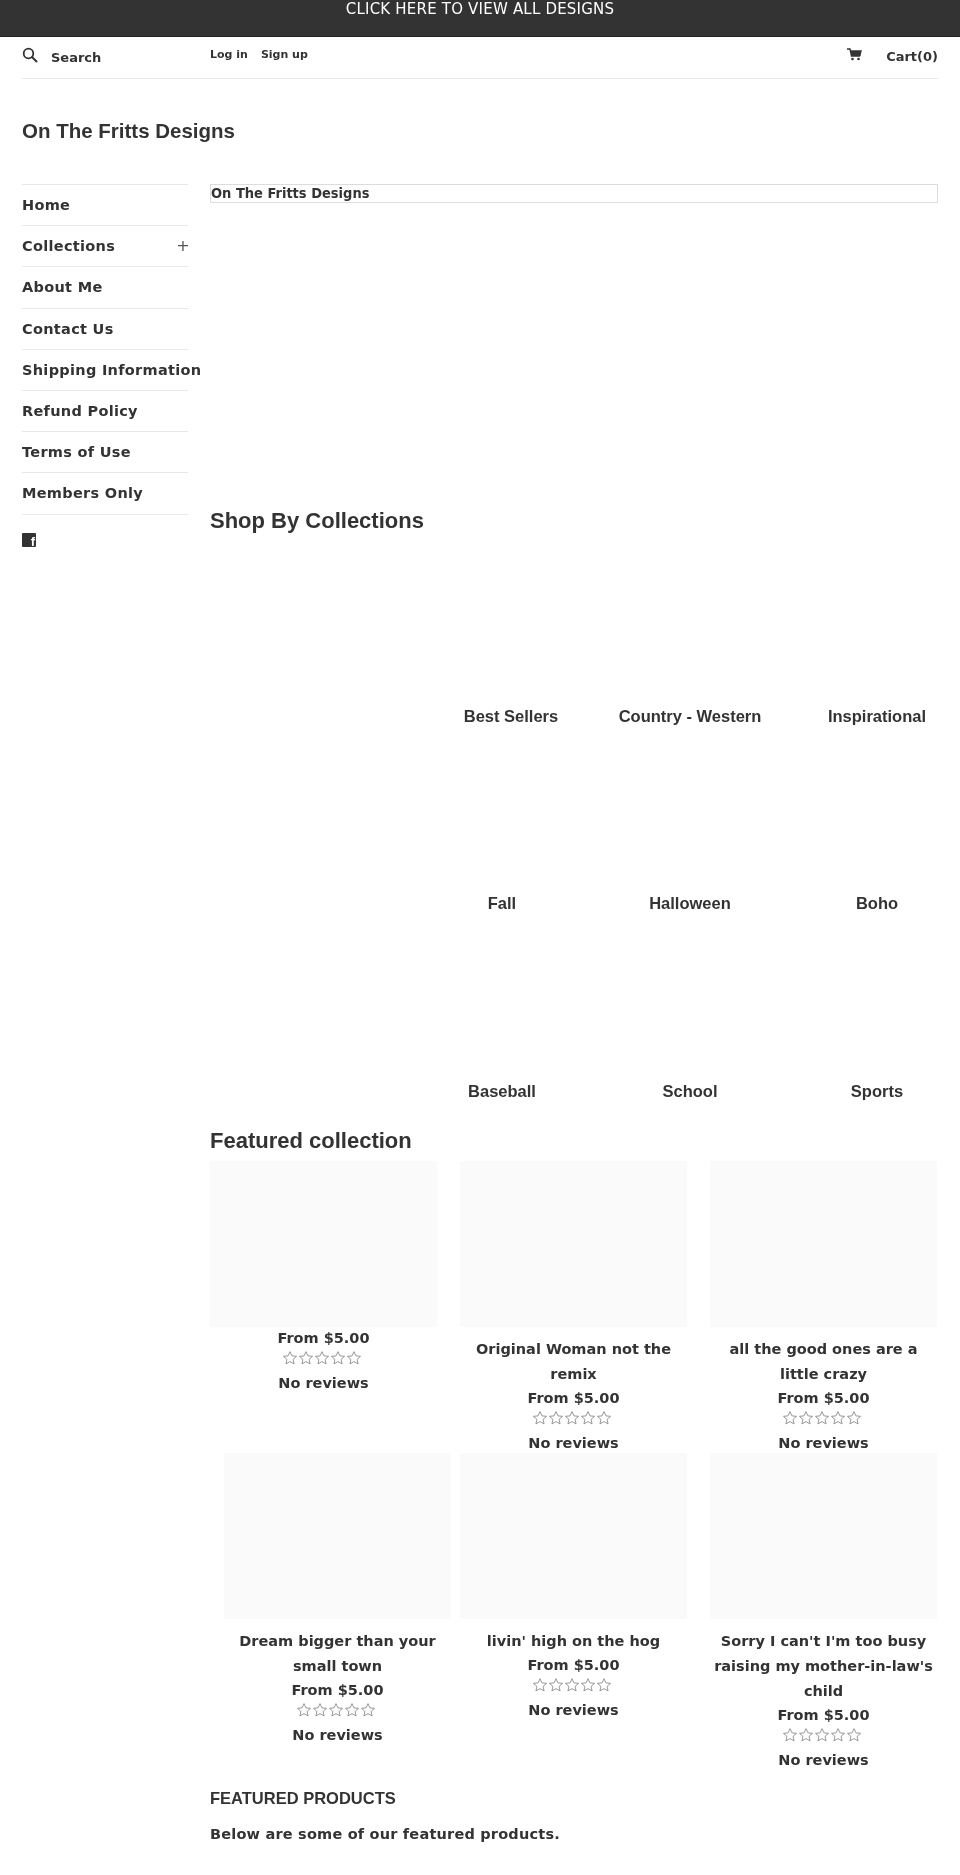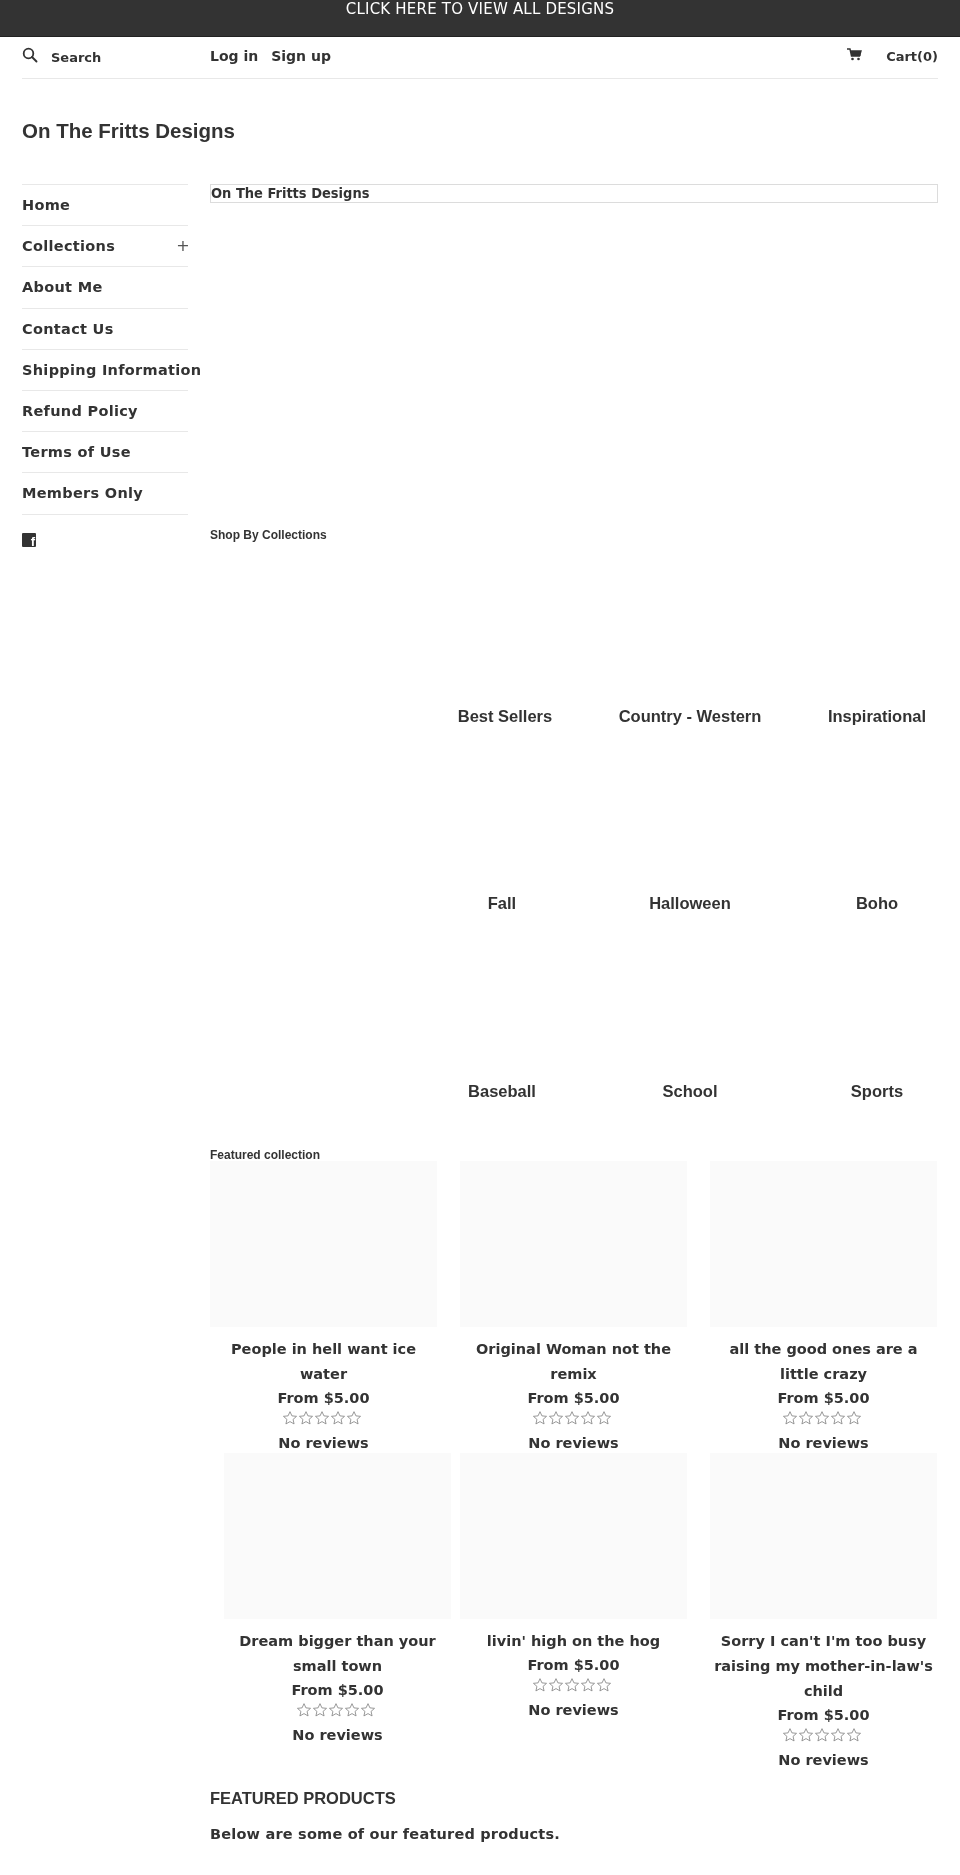--- a/index.html
+++ b/index.html
@@ -7,36 +7,36 @@
   body { position: relative; font-family: "DejaVu Sans", sans-serif; }
 
   .announce { position: absolute; left: 0; top: 0; width: 960px; height: 37px; background: #333; border-bottom: 1px solid #222;
     display: flex; align-items: flex-start; justify-content: center; color: #fff; font-family: "DejaVu Sans", sans-serif; font-size: 15px; letter-spacing: 0.2px; cursor: pointer; }
 
   .header { position: absolute; left: 22px; top: 38px; width: 916px; height: 41px; border-bottom: 1px solid #e8e8e8; }
   .search { position: absolute; left: 0; top: 8px; display: flex; align-items: center; height: 22px; }
   .search svg { width: 16px; height: 16px; }
   .search input { border: none; outline: none; margin-left: 13px; width: 140px; font-family: "DejaVu Sans", sans-serif; font-size: 13px; font-weight: bold; color: #c2410c; background: transparent; }
   .search input::placeholder { color: #333; }
-  .account { position: absolute; left: 188px; top: 10px; display: flex; gap: 13px; font-size: 14px; font-weight: bold; }
+  .account { position: absolute; left: 188px; top: 10px; display: flex; gap: 13px; font-size: 11px; font-weight: bold; }
   .account a { color: #333; text-decoration: none; }
   .cart { position: absolute; right: 0; top: 10px; display: flex; align-items: center; gap: 24px; font-size: 13px; font-weight: bold; color: #333; }
   .cart svg { width: 15px; height: 13px; }
 
   .logo { position: absolute; left: 22px; top: 119px; font-family: "Liberation Sans", sans-serif; font-size: 20.5px; font-weight: bold; color: #333; }
 
   .sidebar { position: absolute; left: 22px; top: 184px; width: 166px; border-top: 1px solid #e8e8e8; }
   .sidebar .item { position: relative; height: 41.2px; border-bottom: 1px solid #e8e8e8; display: flex; align-items: center; font-size: 14.5px; font-weight: bold; color: #333; white-space: nowrap; cursor: pointer; letter-spacing: 0.3px; }
   .sidebar .item .plus { position: absolute; right: -2px; top: 10px; font-weight: normal; font-size: 16px; color: #555; }
   .social { position: absolute; left: 22px; top: 533px; width: 14px; height: 14px; background: #333; border-radius: 1px; }
   .social span { position: absolute; right: 1px; bottom: -1px; color: #fff; font-family: "Liberation Sans", sans-serif; font-weight: bold; font-size: 13px; line-height: 13px; }
 
   .hero { position: absolute; left: 210px; top: 184px; width: 728px; height: 19px; border: 1px solid #dcdcdc; font-family: "DejaVu Sans Condensed", "DejaVu Sans", sans-serif; font-size: 14.5px; font-weight: bold; color: #333; line-height: 17px; padding-left: 0; }
 
-  .section-title { position: absolute; left: 210px; font-family: "Liberation Sans", sans-serif; font-size: 12px; font-weight: bold; color: #333; margin-top: 20px; }
+  .section-title { position: absolute; left: 210px; font-family: "Liberation Sans", sans-serif; font-size: 22px; font-weight: bold; color: #333; }
 
   .coll-grid { position: absolute; left: 210px; width: 728px; }
   .coll-label { position: absolute; width: 182px; text-align: center; font-family: "Liberation Sans", sans-serif; font-size: 16.5px; font-weight: bold; color: #333; cursor: pointer; }
 
   .product { position: absolute; width: 227px; text-align: center; cursor: pointer; }
   .product .img { width: 227px; height: 166px; background: #fafafa; }
   .product .title { margin-top: 10px; font-family: "DejaVu Sans", sans-serif; font-size: 14.5px; font-weight: bold; line-height: 25px; color: #333; padding: 0 2px; }
   .product .price { font-size: 14.5px; font-weight: bold; line-height: 23px; color: #333; }
   .product .rating { display: flex; align-items: center; justify-content: flex-start; font-size: 14.5px; font-weight: bold; line-height: 22px; color: #333; flex-direction: column; }
   .product .stars { display: flex; margin-right: 4px; }
@@ -110,39 +110,38 @@
 </nav>
 <div class="social">
     <span>f</span>
   </div>
 
 <div class="hero">On The Fritts Designs</div>
 
 <div class="section-title" style="top:508px;">Shop By Collections</div>
 
 <div class="coll-grid">
-  <div class="coll-label" style="left:204px;top:707px;text-align:center;">Best Sellers</div>
+  <div class="coll-label" style="left:210px;top:707px;text-align:center;">Best Sellers</div>
   <div class="coll-label" style="left:389px;top:707px;">Country - Western</div>
   <div class="coll-label" style="left:576px;top:707px;">Inspirational</div>
 
   <div class="coll-label" style="left:201px;top:894px;">Fall</div>
   <div class="coll-label" style="left:389px;top:894px;">Halloween</div>
   <div class="coll-label" style="left:576px;top:894px;">Boho</div>
 
   <div class="coll-label" style="left:201px;top:1082px;">Baseball</div>
   <div class="coll-label" style="left:389px;top:1082px;">School</div>
   <div class="coll-label" style="left:576px;top:1082px;">Sports</div>
 
 </div>
 
 <div class="section-title" style="top:1128px;">Featured collection</div>
 
 <div class="product" style="left:210px;top:1161px;">
   <div class="img"></div>
-  <div class="title">People in hell want ice water</div>
   <div class="price">From $5.00</div>
   <div class="rating">
     <span class="stars">
         <span><svg viewBox="0 0 24 24">
             <path d="M12 2.5l2.9 6.3 6.9.7-5.2 4.6 1.5 6.8L12 17.4l-6.1 3.5 1.5-6.8-5.2-4.6 6.9-.7z" fill="none" stroke="#888" stroke-width="1.3" stroke-linejoin="round"></path>
           </svg></span>
         <span><svg viewBox="0 0 24 24">
             <path d="M12 2.5l2.9 6.3 6.9.7-5.2 4.6 1.5 6.8L12 17.4l-6.1 3.5 1.5-6.8-5.2-4.6 6.9-.7z" fill="none" stroke="#888" stroke-width="1.3" stroke-linejoin="round"></path>
           </svg></span>
         <span><svg viewBox="0 0 24 24">

